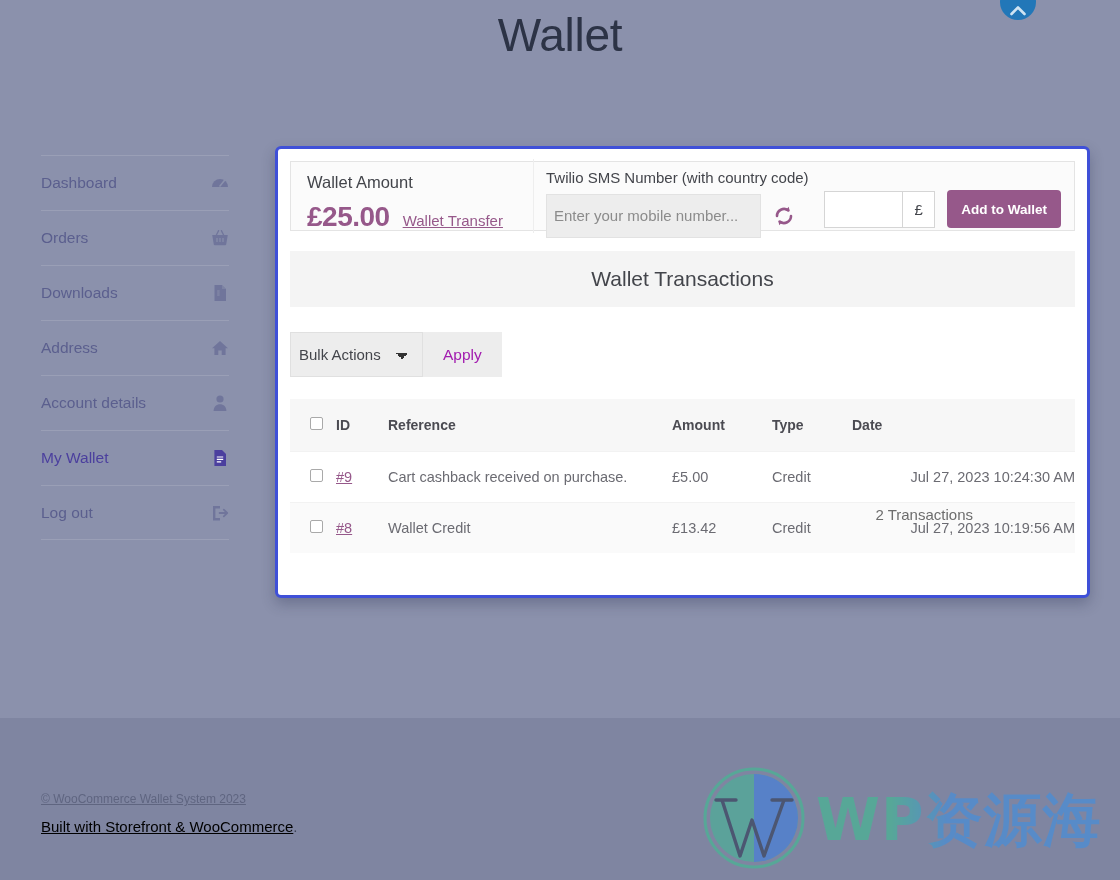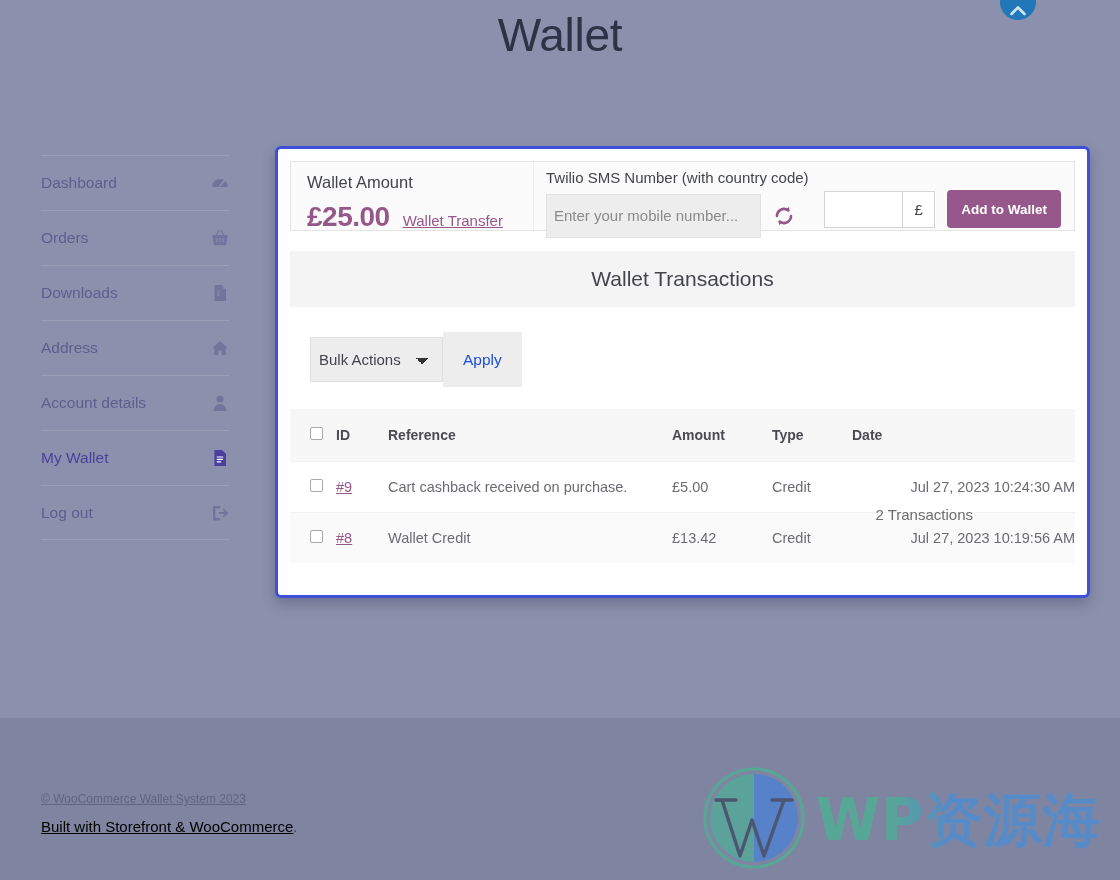--- a/index.html
+++ b/index.html
@@ -129,45 +129,45 @@
     margin-top:20px;
     height:56px;
     background:#f4f4f4;
     display:flex; align-items:center; justify-content:center;
     font-size:21px; color:#43454b;
   }
 
   
   .bulk-row {
     display:flex; align-items:center;
-    margin-top:25px; margin-left:20px;
+    margin-top:25px; 
   }
   .bulk-select {
     height:45px; width:133px;
     background:#ededed;
     border:1px solid #e0e0e0;
     font-size:15px; color:#43454b;
     padding:0 8px;
     font-family:"Liberation Sans", sans-serif;
     -webkit-appearance:none; appearance:none;
     background-image:
       linear-gradient(45deg, transparent 50%, #333 50%),
       linear-gradient(135deg, #333 50%, transparent 50%);
     background-position:
       calc(100% - 20px) calc(50% + 1px),
       calc(100% - 14px) calc(50% + 1px);
     background-size:6px 6px, 6px 6px;
     background-repeat:no-repeat;
     cursor:pointer;
   }
   .apply-btn {
-    height:55px; padding:4px 20px;
+    height:45px; padding:4px 20px;
     background:#ededed;
     border:none;
-    font-size:15.5px; color:#1d4ed8;
+    font-size:15.5px; color:#a21caf;
     font-family:"Liberation Sans", sans-serif;
     cursor:pointer;
   }
   .tx-count {
     position:absolute; right:114px; top:357px;
     font-size:15px; color:#6d6d6d;
   }
 
   
   .tx-table {

